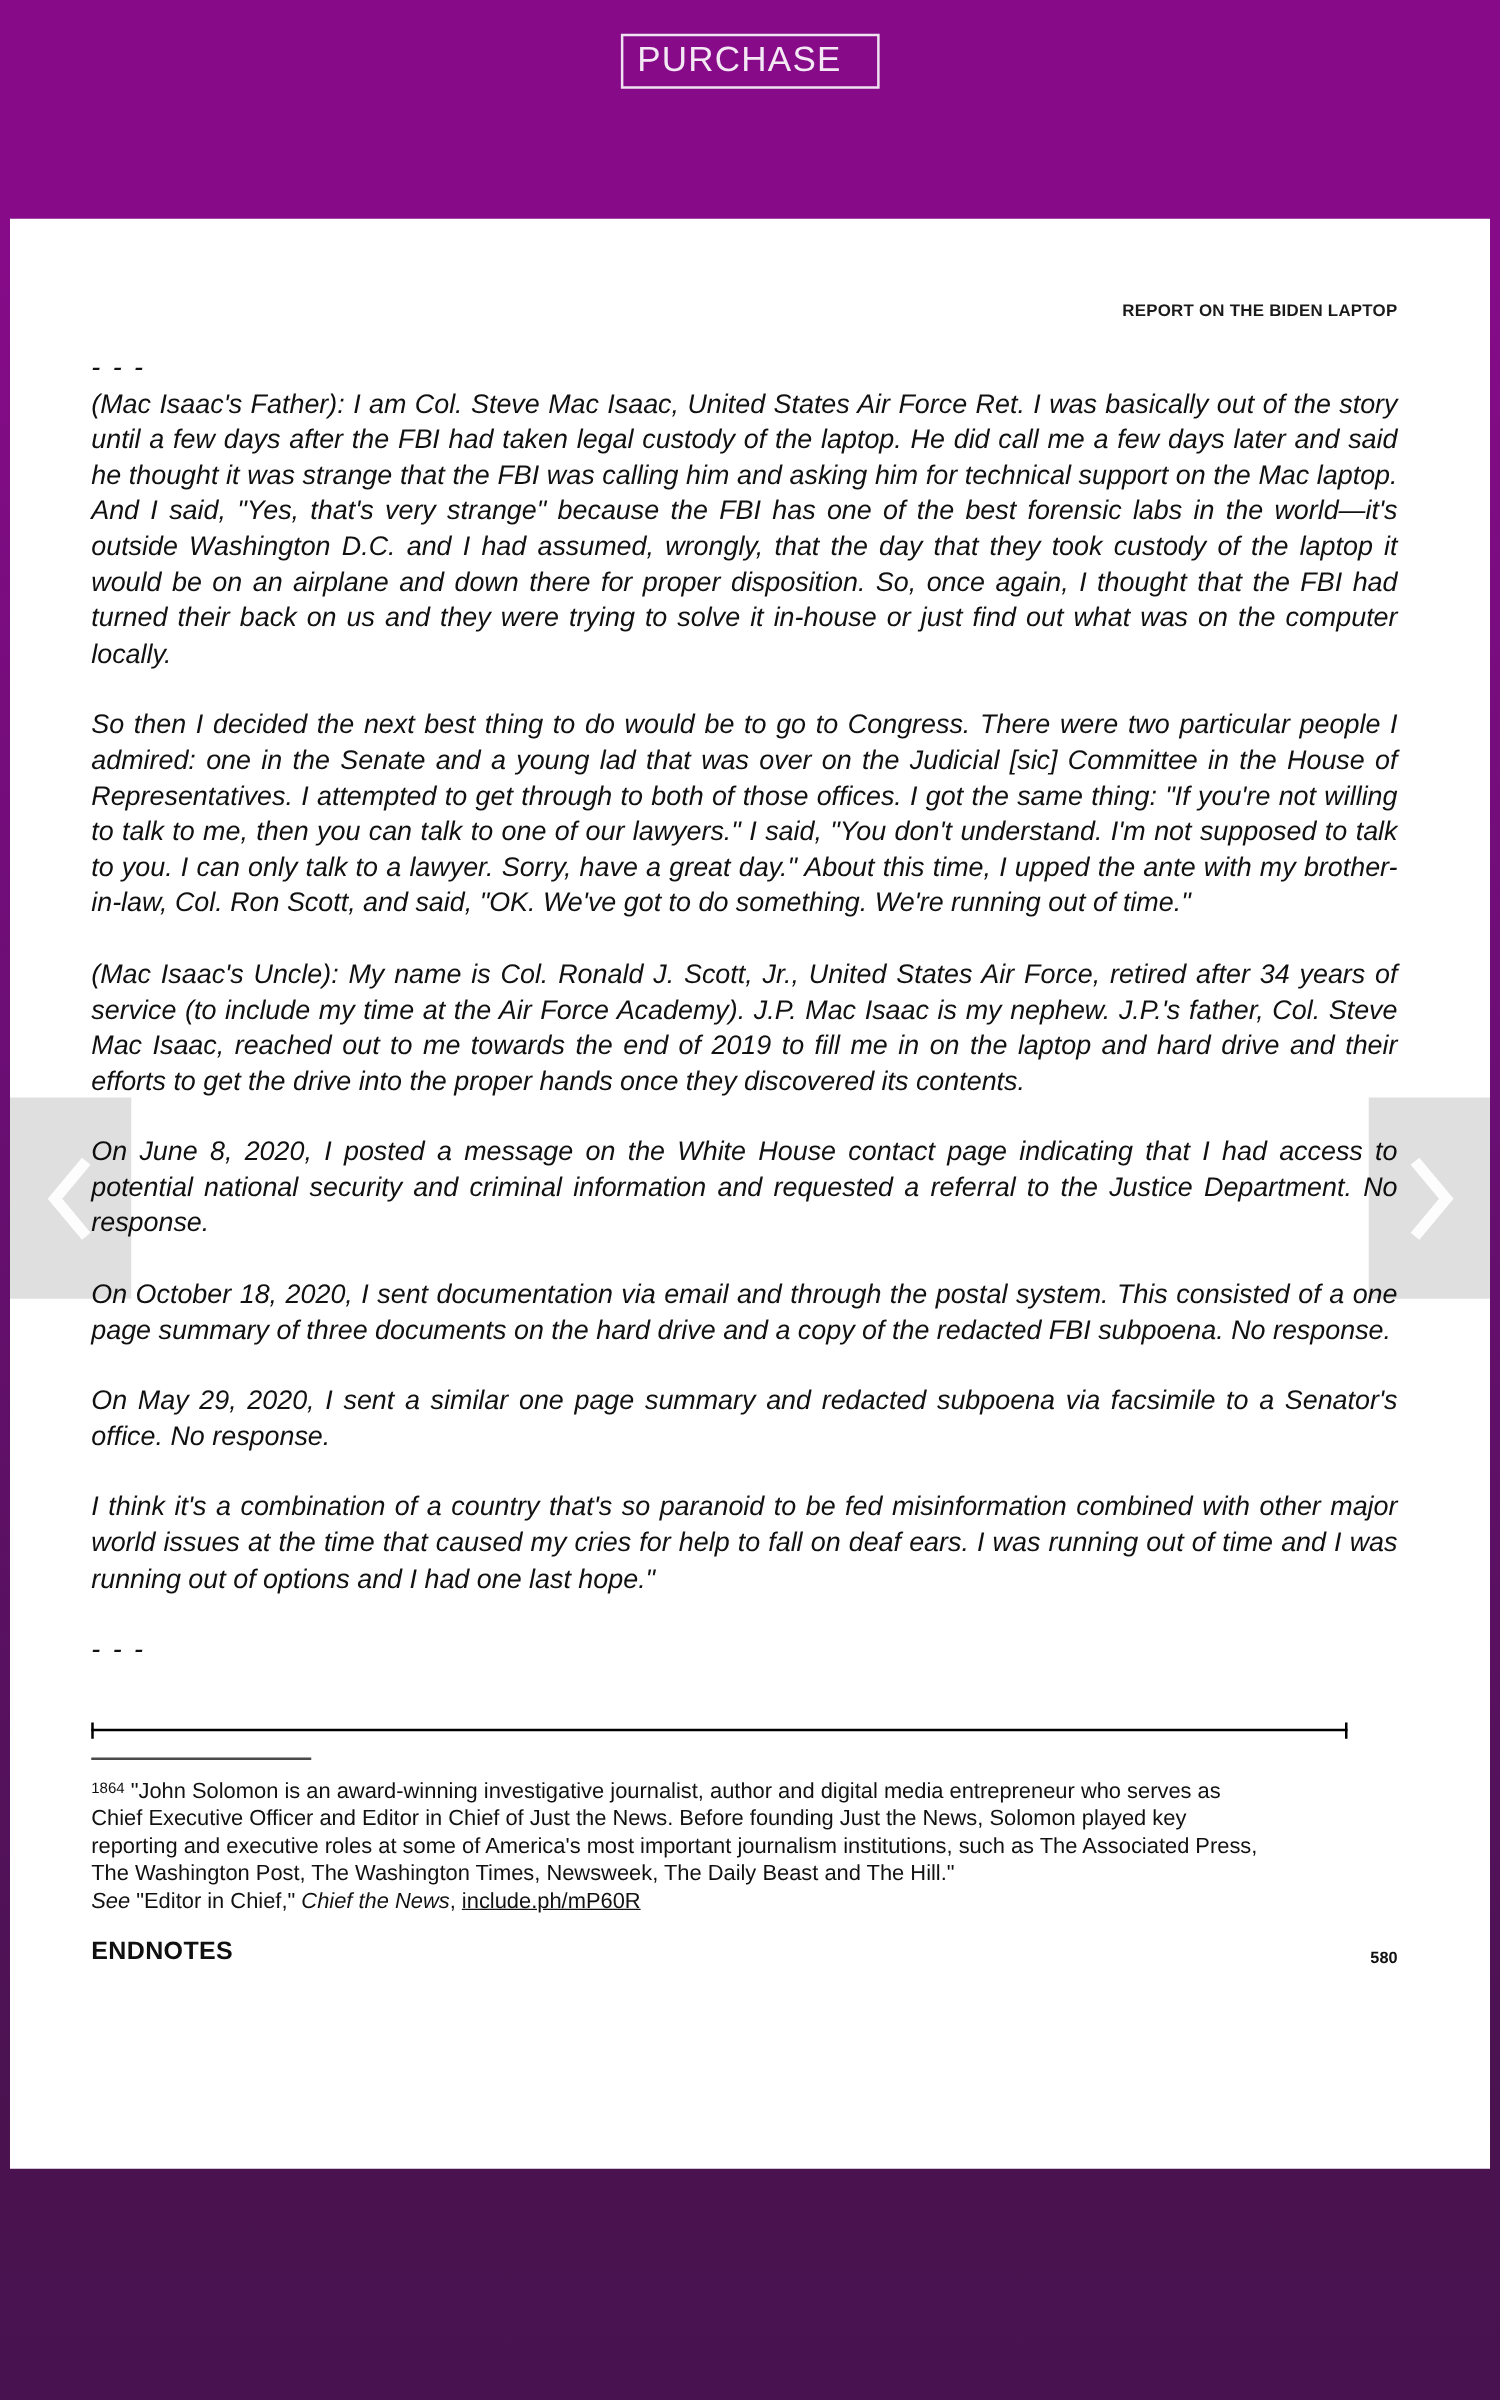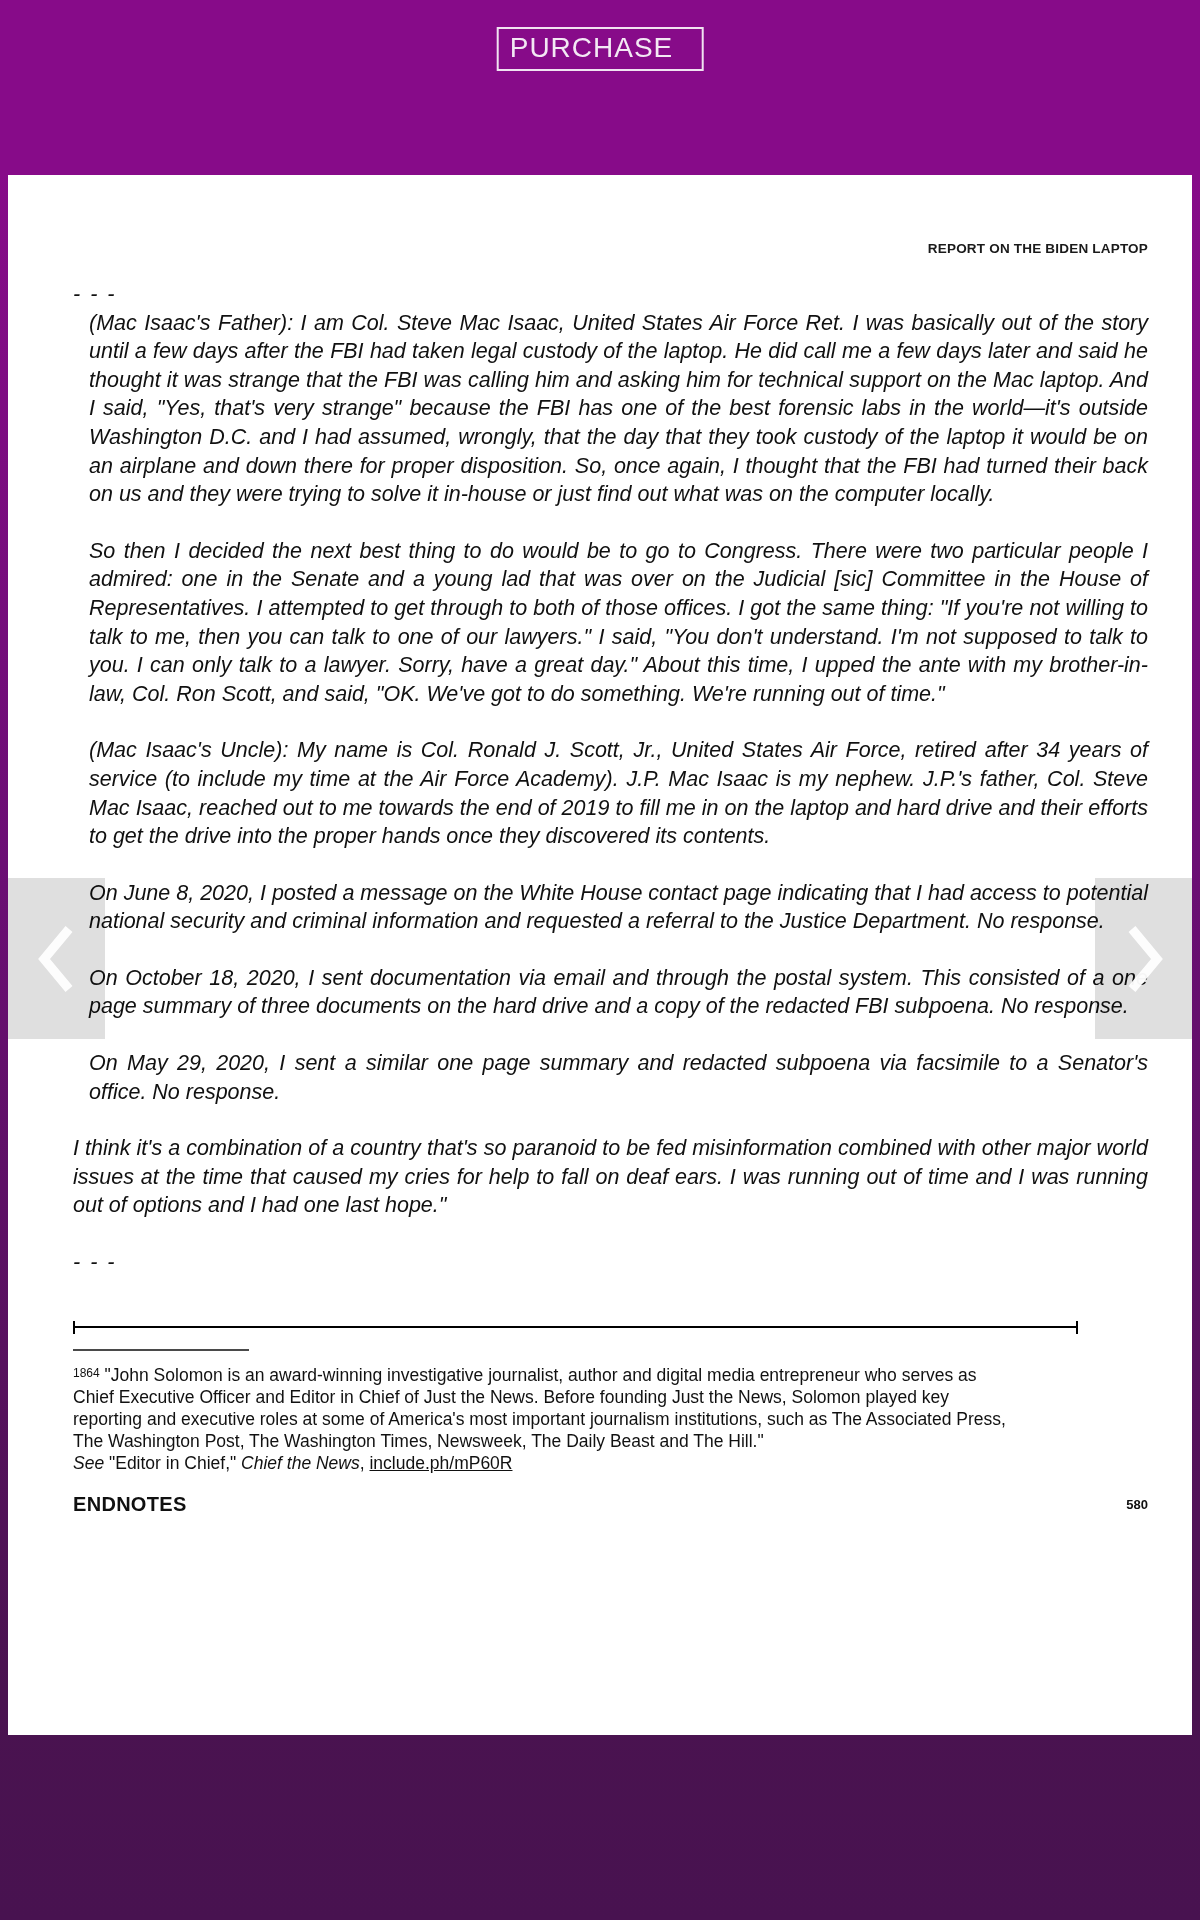--- a/index.html
+++ b/index.html
@@ -11,48 +11,48 @@
   .purchase-btn{
     position:absolute;top:27px;left:50%;transform:translateX(-50%);
     border:2px solid #f0e3f1;color:#f3e8f4;background:transparent;
     font-size:28px;letter-spacing:1px;padding:3px 28px 5px 11px;
     font-family:"Liberation Sans","DejaVu Sans",sans-serif;cursor:pointer;
   }
   .page{
     position:absolute;left:8px;right:8px;top:175px;height:1560px;
     background:#ffffff;
   }
-  .page-content{padding:66px 44px 0 65px;color:#101010;}
+  .page-content{padding:66px 74px 0 65px;color:#101010;}
   .report-header{
     text-align:right;font-weight:bold;font-size:13.5px;letter-spacing:.2px;color:#1a1a1a;
   }
   .body-text{
     margin-top:24px;
     font-style:italic;font-size:21.5px;line-height:28.6px;text-align:justify;color:#111;
   }
-  .body-text p{margin:0 0 28px 16px;}
+  .body-text p{margin:0 0 28px 0;}
   .body-text .dashes{margin:0;letter-spacing:2px;}
   .body-text .dashes-end{margin:0;}
   .body-text p.para{margin-bottom:28px;}
   .body-text sup{font-style:normal;font-size:14px;line-height:0;vertical-align:6px;}
   .page-end-rule{
     position:relative;margin-top:49px;width:1005px;height:0;border-top:2px solid #000;
   }
   .page-end-rule::before,.page-end-rule::after{
     content:"";position:absolute;top:-7px;width:2px;height:13px;background:#000;
   }
   .page-end-rule::before{left:0;}
   .page-end-rule::after{right:0;}
   .footnote-sep{width:176px;border-top:2px solid #4a4a4a;margin-top:21px;}
   .footnote{margin-top:11px;font-size:17.5px;line-height:22px;color:#111;}
   .footnote sup{font-size:12px;vertical-align:4px;}
   .fn-see .it{font-style:italic;}
   .fn-link{text-decoration:underline;color:#111;}
   .footer-row{
-    display:flex;justify-content:space-between;align-items:center;margin-top:19px;gap:28px;
+    display:flex;justify-content:space-between;align-items:flex-end;margin-top:19px;gap:28px;
   }
   .endnotes{font-weight:bold;font-size:20px;letter-spacing:.3px;}
   .pagenum{font-weight:bold;font-size:13px;}
   .nav-box{
     position:absolute;top:878px;width:97px;height:161px;
     background:rgba(0,0,0,0.125);
     display:flex;align-items:center;justify-content:center;cursor:pointer;z-index:5;
   }
   .nav-left{left:8px;}
   .nav-right{right:8px;}

